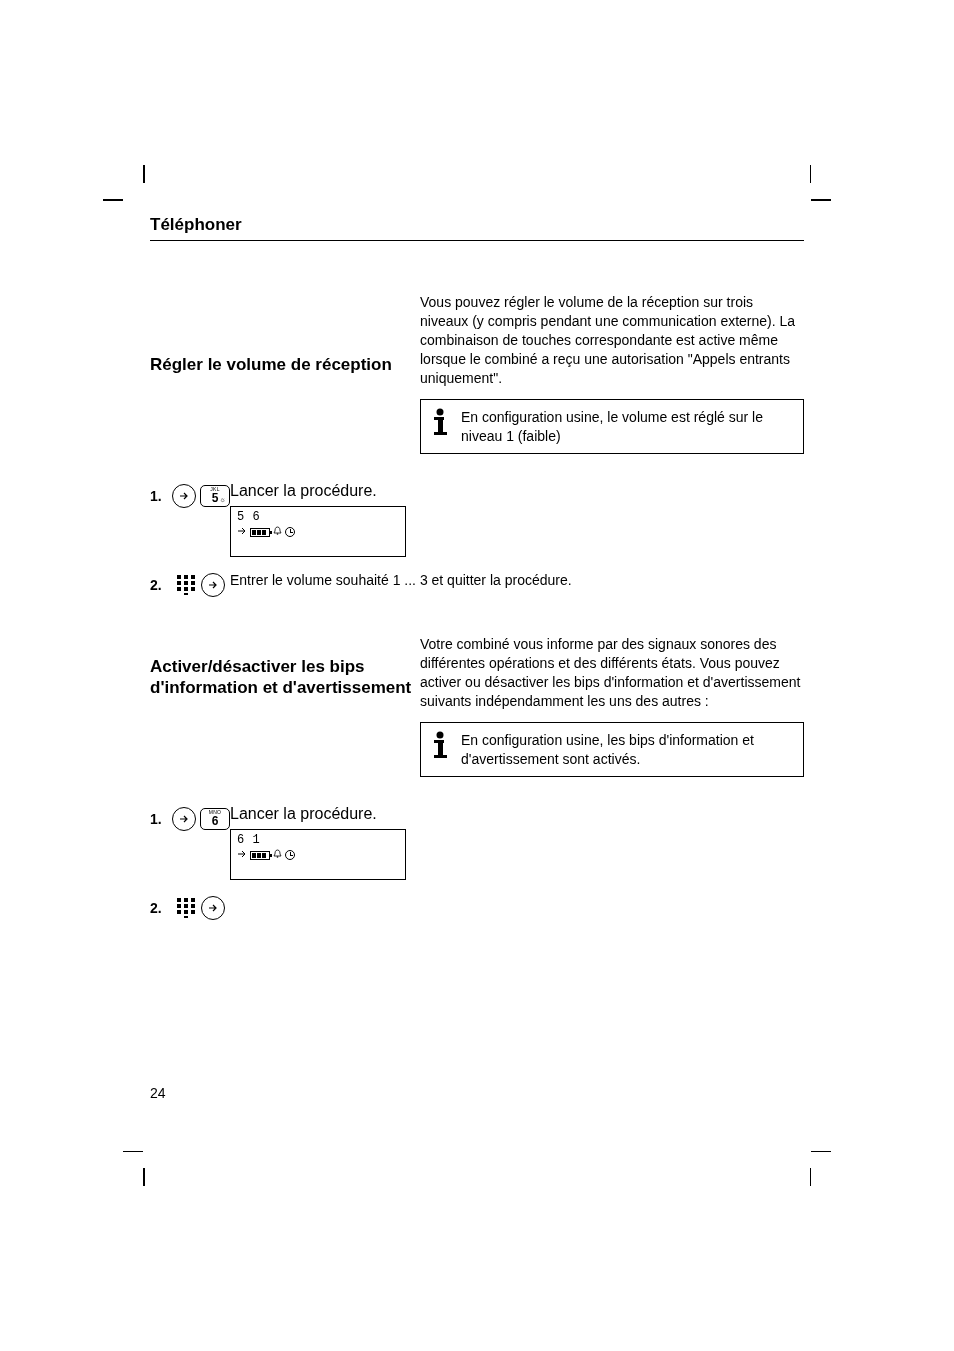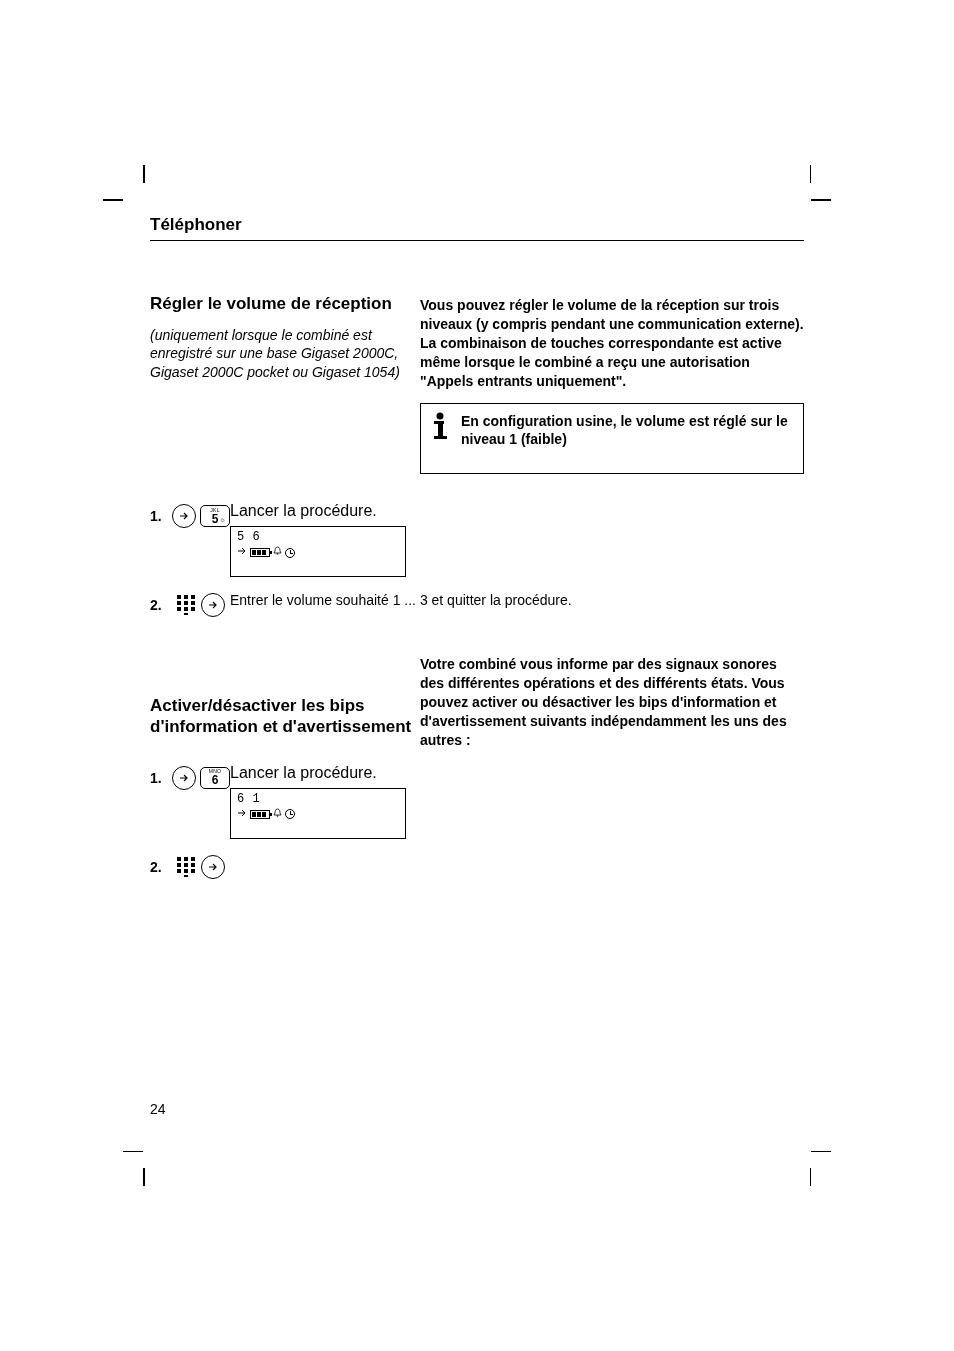--- a/index.html
+++ b/index.html
@@ -59,41 +59,40 @@
   .sec-row {
     display: flex;
     align-items: flex-end;
   }
   .sec-left {
     width: 270px;
     flex-shrink: 0;
   }
   .sec-right {
     flex: 1;
-    font-weight: bold;
   }
   .sec-heading {
     font-size: 17px;
     font-weight: bold;
     line-height: 1.25;
     margin-bottom: 12px;
   }
   .sec-sub {
     font-size: 14px;
     font-style: italic;
     line-height: 1.3;
     margin-bottom: 10px;
   }
   .body-text {
     font-size: 14px;
     line-height: 1.35;
   }
   .note-box {
     border: 1.5px solid #000;
-    padding: 8px 10px 25px 8px;
+    padding: 8px 10px 8px 8px;
     display: flex;
     align-items: flex-start;
     gap: 10px;
     margin-bottom: 14px;
     margin-top: 6px;
     line-height: 1.2;
   }
   .note-box .note-text {
     font-size: 14px;
     line-height: 1.3;
@@ -231,21 +230,20 @@
   }
   .grid-icon {
     width: 18px; height: 20px;
     display: inline-block;
   }
   .page-num {
     position: absolute;
     left: 0;
     top: 870px;
     font-size: 14px;
-    margin-top: 16px;
   }
 </style>
 </head>
 <body>
 
 <div class="crop-mark tl">
     <span class="v"></span>
     <span class="h"></span>
   </div>
 <div class="crop-mark tr">
@@ -264,21 +262,20 @@
 <div class="page">
 
   <div class="header-rule">
     <span class="header-title">Téléphoner</span>
   </div>
 
   <div class="section">
     <div class="sec-row">
       <div class="sec-left">
         <div class="sec-heading">Régler le volume de réception</div>
-        <div class="sec-sub">(uniquement lorsque le combiné est enregistré sur une base Gigaset 2000C, Gigaset 2000C pocket ou Gigaset 1054)</div>
       </div>
       <div class="sec-right">
         <div class="body-text">Vous pouvez régler le volume de la réception sur trois niveaux (y compris pendant une communication externe). La combinaison de touches correspondante est active même lorsque le combiné a reçu une autorisation "Appels entrants uniquement".</div>
       </div>
     </div>
 
     <div class="sec-row" style="margin-top:6px;">
       <div class="sec-left"></div>
       <div class="sec-right">
         <div class="note-box">
@@ -368,20 +365,36 @@
   <div class="section">
     <div class="sec-row">
       <div class="sec-left">
         <div class="sec-heading">Activer/désactiver les bips d'information et d'avertissement</div>
       </div>
       <div class="sec-right">
         <div class="body-text">Votre combiné vous informe par des signaux sonores des différentes opérations et des différents états. Vous pouvez activer ou désactiver les bips d'information et d'avertissement suivants indépendamment les uns des autres :</div>
       </div>
     </div>
 
+    <div class="sec-row" style="margin-top:6px;">
+      <div class="sec-left"></div>
+      <div class="sec-right">
+        <div class="note-box">
+          <span class="info-icon">
+            <svg viewBox="0 0 22 28">
+              <circle cx="11" cy="4" r="3.5" fill="#000"></circle>
+              <rect x="5" y="9" width="10" height="3" fill="#000"></rect>
+              <rect x="9" y="9" width="5" height="15" fill="#000"></rect>
+              <rect x="5" y="24" width="13" height="3" fill="#000"></rect>
+            </svg>
+          </span>
+          <span class="note-text">En configuration usine, les bips d'information et d'avertissement sont activés.</span>
+        </div>
+      </div>
+    </div>
 
     <div class="step">
       <div class="step-num">1.</div>
       <div class="step-icons">
         <span class="arrow-btn">
           <svg viewBox="0 0 10 10">
               <path d="M1 5 h6 M5 2 l3 3 l-3 3" stroke="#000" stroke-width="1.2" fill="none"></path>
             </svg>
         </span>
         <span class="key-btn">

